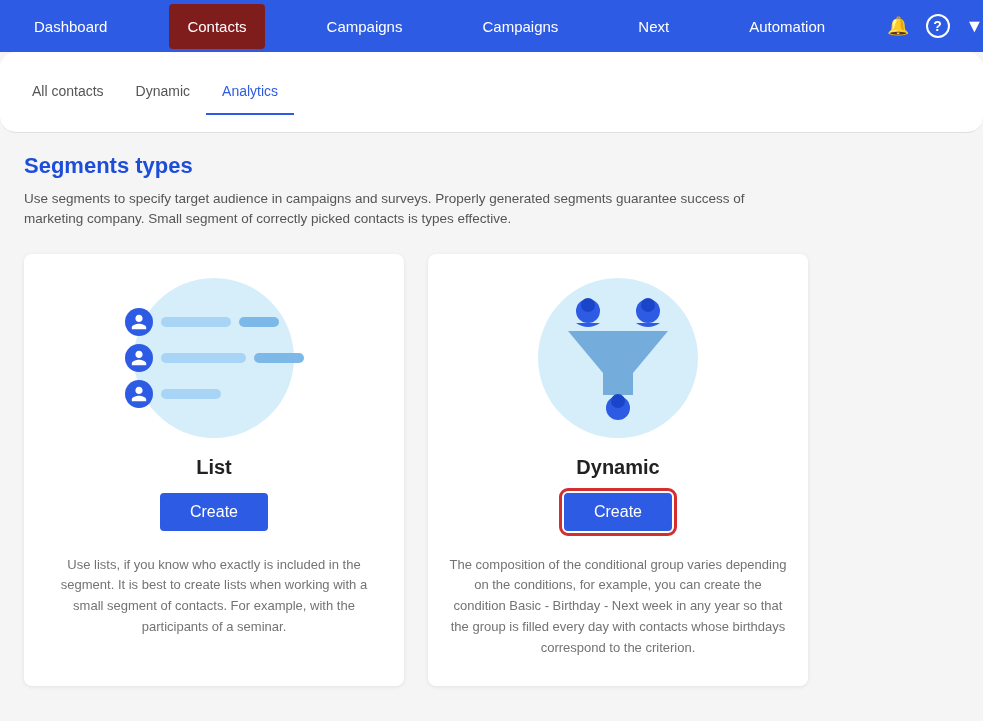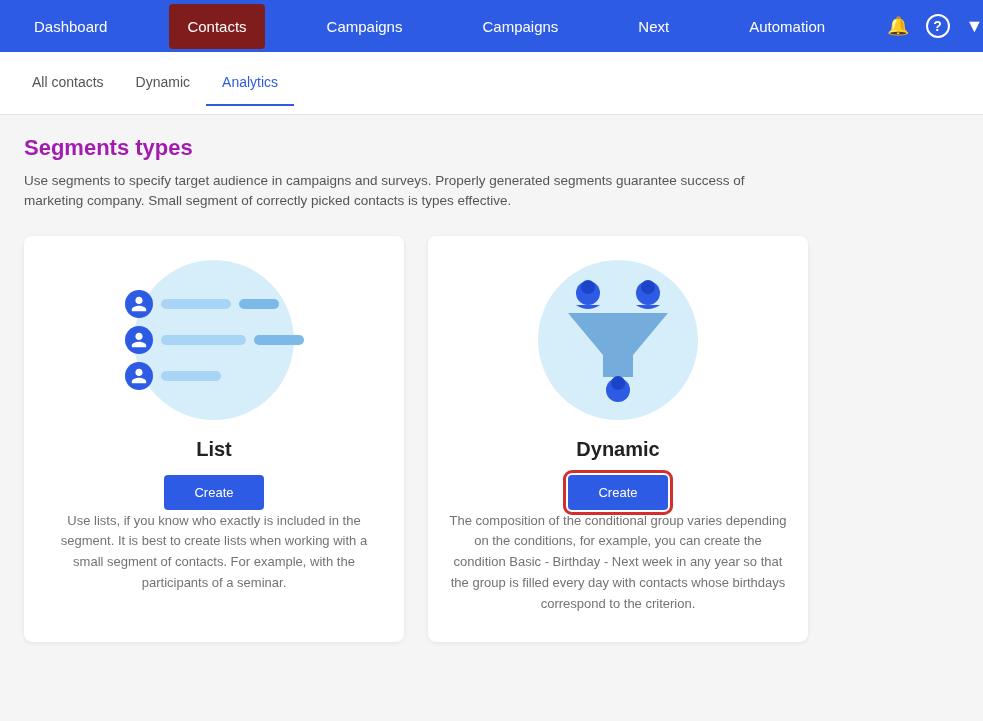--- a/index.html
+++ b/index.html
@@ -34,22 +34,23 @@
     .nav-icon {
       color: #fff;
       font-size: 18px;
       cursor: pointer;
     }
 
     
     .sub-nav {
       background: #fff;
       display: flex;
-      padding: 8px 16px;
+      padding: 17px 16px;
       border-bottom: 1px solid #e0e0e0;
+      border-radius: 16px;
     }
     .sub-nav-item {
       padding: 14px 16px;
       font-size: 14px;
       color: #555;
       cursor: pointer;
       text-decoration: none;
     }
     .sub-nav-item.active {
       color: #2d5be3;
@@ -59,21 +60,21 @@
     
     .page-content {
       padding: 20px 24px;
       background: #f5f5f5;
       min-height: calc(721px - 52px - 44px);
     }
 
     .page-title {
       font-size: 22px;
       font-weight: bold;
-      color: #a21caf;
+      color: #1d4ed8;
       margin-bottom: 10px;
     }
 
     .page-description {
       font-size: 13.5px;
       color: #555;
       margin-bottom: 24px;
       max-width: 760px;
       line-height: 1.5;
     }
@@ -114,23 +115,23 @@
       margin-bottom: 14px;
       text-align: center;
     }
 
     .card-btn {
       background: #2d5be3;
       color: #fff;
       border: none;
       border-radius: 4px;
       padding: 10px 30px;
-      font-size: 13px;
-      cursor: pointer;
-      margin-bottom: 1px;
+      font-size: 16px;
+      cursor: pointer;
+      margin-bottom: 24px;
     }
 
     .card-btn.highlighted {
       outline: 3px solid #d32f2f;
       outline-offset: 2px;
     }
 
     .card-description {
       font-size: 13px;
       color: #737373;

